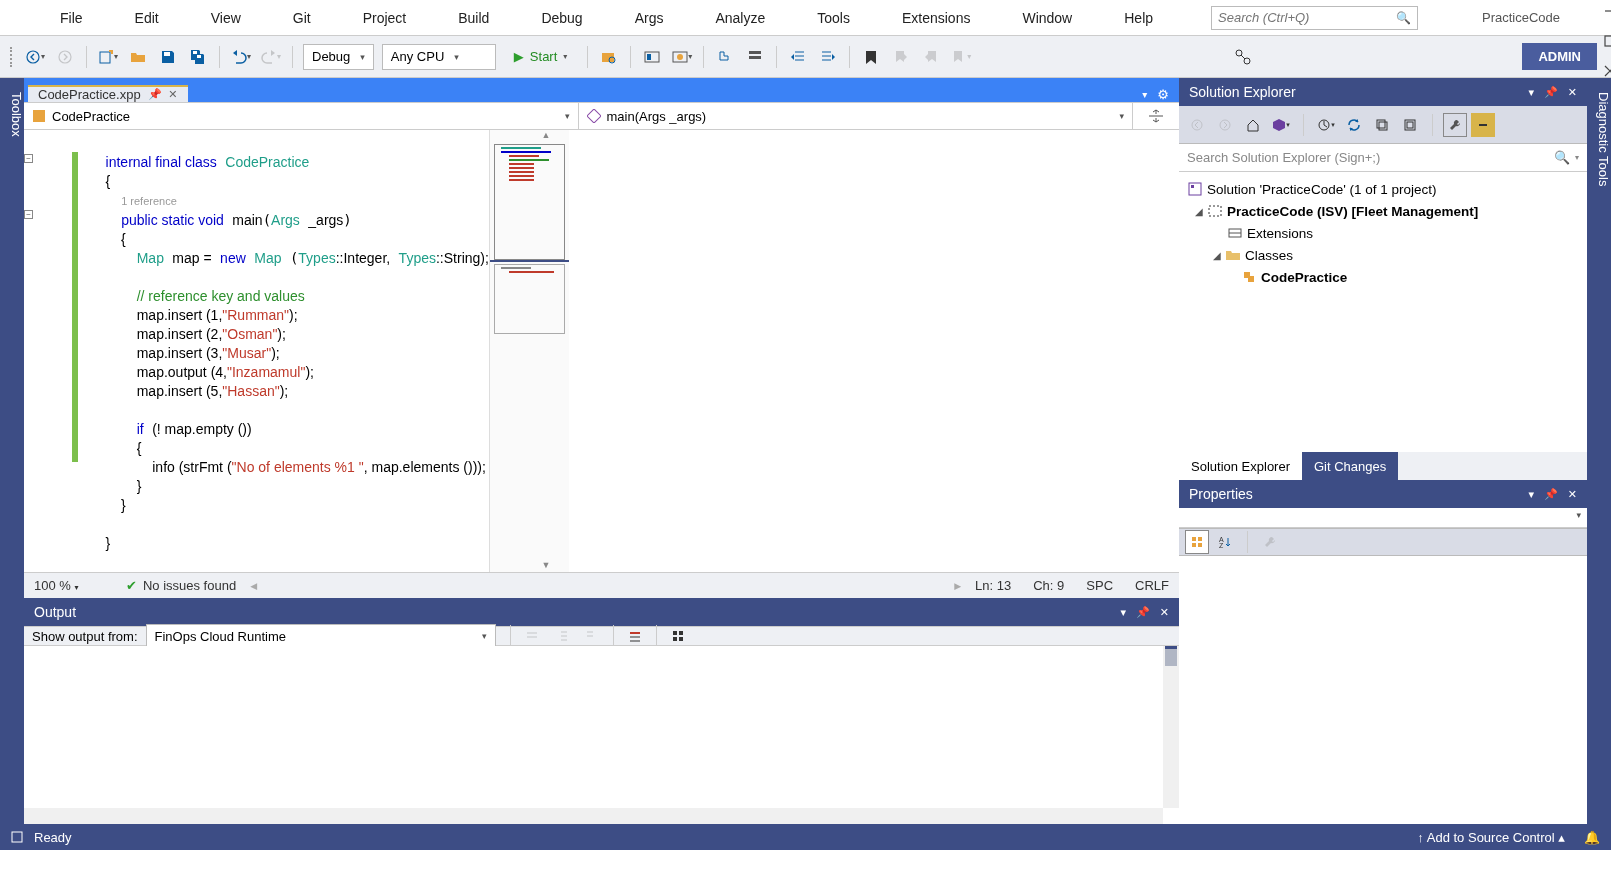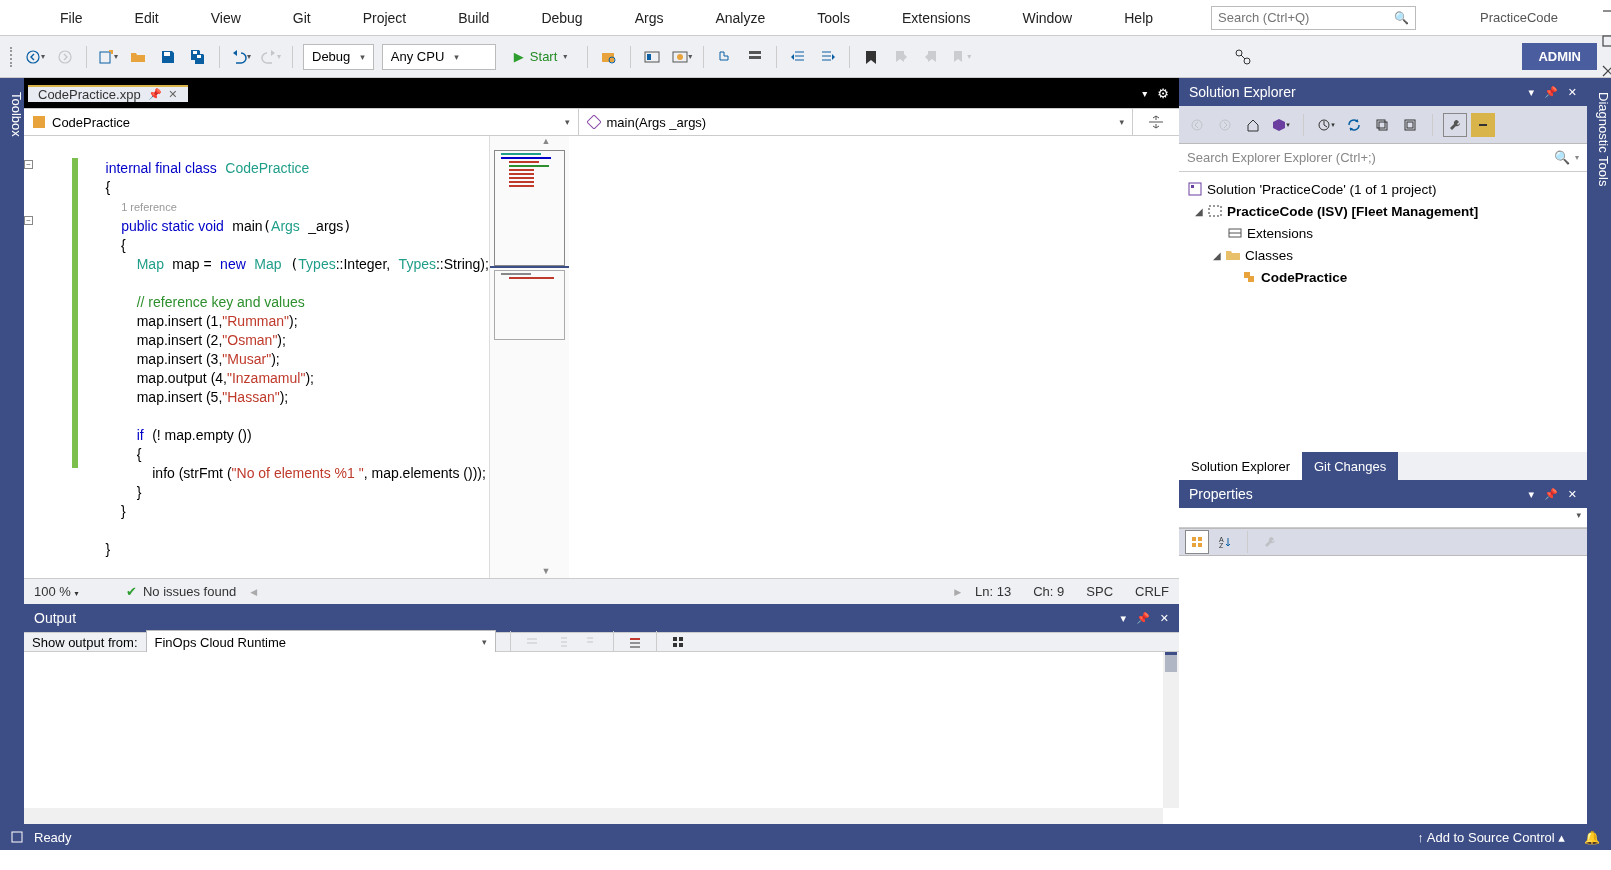--- a/index.html
+++ b/index.html
@@ -3,21 +3,21 @@
 <meta charset="utf-8">
 <style>
 * { margin: 0; padding: 0; box-sizing: border-box; font-family: "Segoe UI", Arial, sans-serif; }
 body { width: 1611px; height: 870px; background: #fff; overflow: hidden; font-size: 13px; color: #000; }
 
 
 .menubar { height: 36px; background: #fff; display: flex; align-items: center; padding: 0 6px; border-bottom: 1px solid #ccc; gap: 28px; }
 .vs-logo { width: 24px; height: 24px; margin: 0 10px 0 4px; }
 .menu-item { padding: 0 12px; font-size: 14px; color: #222; cursor: default; }
 .search-box { margin-left: 18px; width: 248px; height: 24px; border: 1px solid #bbb; display: flex; align-items: center; padding: 0 6px; }
-.search-box input { border: none; flex: 1; outline: none; font-size: 13px; color: #666; }
+.search-box input { border: none; flex: 1; outline: none; font-size: 13px; color: #666; font-style: italic; }
 .search-icon { color: #555; font-size: 12px; }
 .app-title { margin-left: 36px; color: #555; font-size: 13px; }
 .menubar-right { margin-left: auto; display: flex; align-items: flex-start; flex-direction: column; }
 .signin { color: #222; font-size: 13px; margin-right: 8px; }
 .person-icon { width: 16px; height: 16px; margin-right: 30px; }
 .win-btn { width: 44px; height: 30px; display: flex; align-items: center; justify-content: center; color: #444; }
 
 
 .toolbar { height: 42px; background: #eef0f4; display: flex; align-items: center; padding: 0 6px; border-bottom: 1px solid #ccc; }
 .tool-grip { width: 6px; height: 20px; border-left: 2px dotted #999; margin: 0 4px; }
@@ -30,21 +30,21 @@
 .admin-btn { margin-left: auto; margin-right: 8px; background: #4a5d9e; color: #fff; padding: 6px 16px; font-size: 13px; font-weight: 600; }
 .live-icon { width: 22px; height: 22px; margin-right: 12px; }
 
 
 .main-row { display: flex; height: 746px; position: relative; }
 .left-rail { width: 24px; background: #3d4d85; writing-mode: vertical-rl; text-orientation: mixed; color: #fff; padding-top: 14px; font-size: 13px; text-align: left; }
 .right-rail { width: 24px; background: #3d4d85; writing-mode: vertical-rl; text-orientation: mixed; color: #fff; padding-top: 14px; font-size: 13px; }
 
 
 .editor-col { flex: 1; display: flex; flex-direction: column; background: #3d4d85; }
-.doc-tabs { height: 30px; display: flex; align-items: center; background: #000000; padding-left: 4px; }
+.doc-tabs { height: 24px; display: flex; align-items: flex-end; background: #3b82f6; padding-left: 4px; }
 .doc-tab { background: #e8ebf2; display: flex; align-items: center; padding: 0 10px; font-size: 13px; color: #333; border-top: 2px solid #d8b44a; }
 .doc-tab .pin { margin-left: 8px; color: #666; font-size: 11px; }
 .doc-tab .close { margin-left: 6px; color: #666; font-size: 11px; }
 .doc-tabs-right { margin-left: auto; display: flex; align-items: center; color: #fff; padding-right: 10px; gap: 10px; }
 
 
 .editor-nav { height: 28px; background: #fff; border-top: 1px solid #ccc; border-bottom: 1px solid #ccc; display: flex; }
 .nav-cell { flex: 1; display: flex; align-items: center; padding: 0 8px; border-right: 1px solid #ccc; }
 .nav-icon { width: 14px; height: 14px; margin-right: 6px; }
 .nav-caret { margin-left: auto; font-size: 9px; color: #555; }
@@ -555,21 +555,21 @@
             <path d="M9 2a3 3 0 0 0-3 4L2 10l2 2 4-4a3 3 0 0 0 4-3l-2 2-1-1 2-2z" fill="#555"></path>
           </svg>
         </div>
       <div class="sol-tb active">
           <svg width="14" height="14">
             <line x1="3" y1="7" x2="11" y2="7" stroke="#333" stroke-width="2"></line>
           </svg>
         </div>
     </div>
     <div class="sol-search">
-      <span>Search Explorer Explorer (Ctrl+;)</span>
+      <span>Search Solution Explorer (Sign+;)</span>
       <span style="margin-left:auto">🔍</span>
         <span style="margin-left:4px;font-size:8px">▾</span>
     </div>
     <div class="sol-tree">
       <div class="tree-row">
         <span class="tree-indent" style="width:4px"></span>
         <svg class="tree-icon" viewBox="0 0 16 16">
             <rect x="2" y="2" width="12" height="12" fill="none" stroke="#6b3fa0"></rect>
             <rect x="4" y="4" width="3" height="3" fill="#6b3fa0"></rect>
           </svg>

